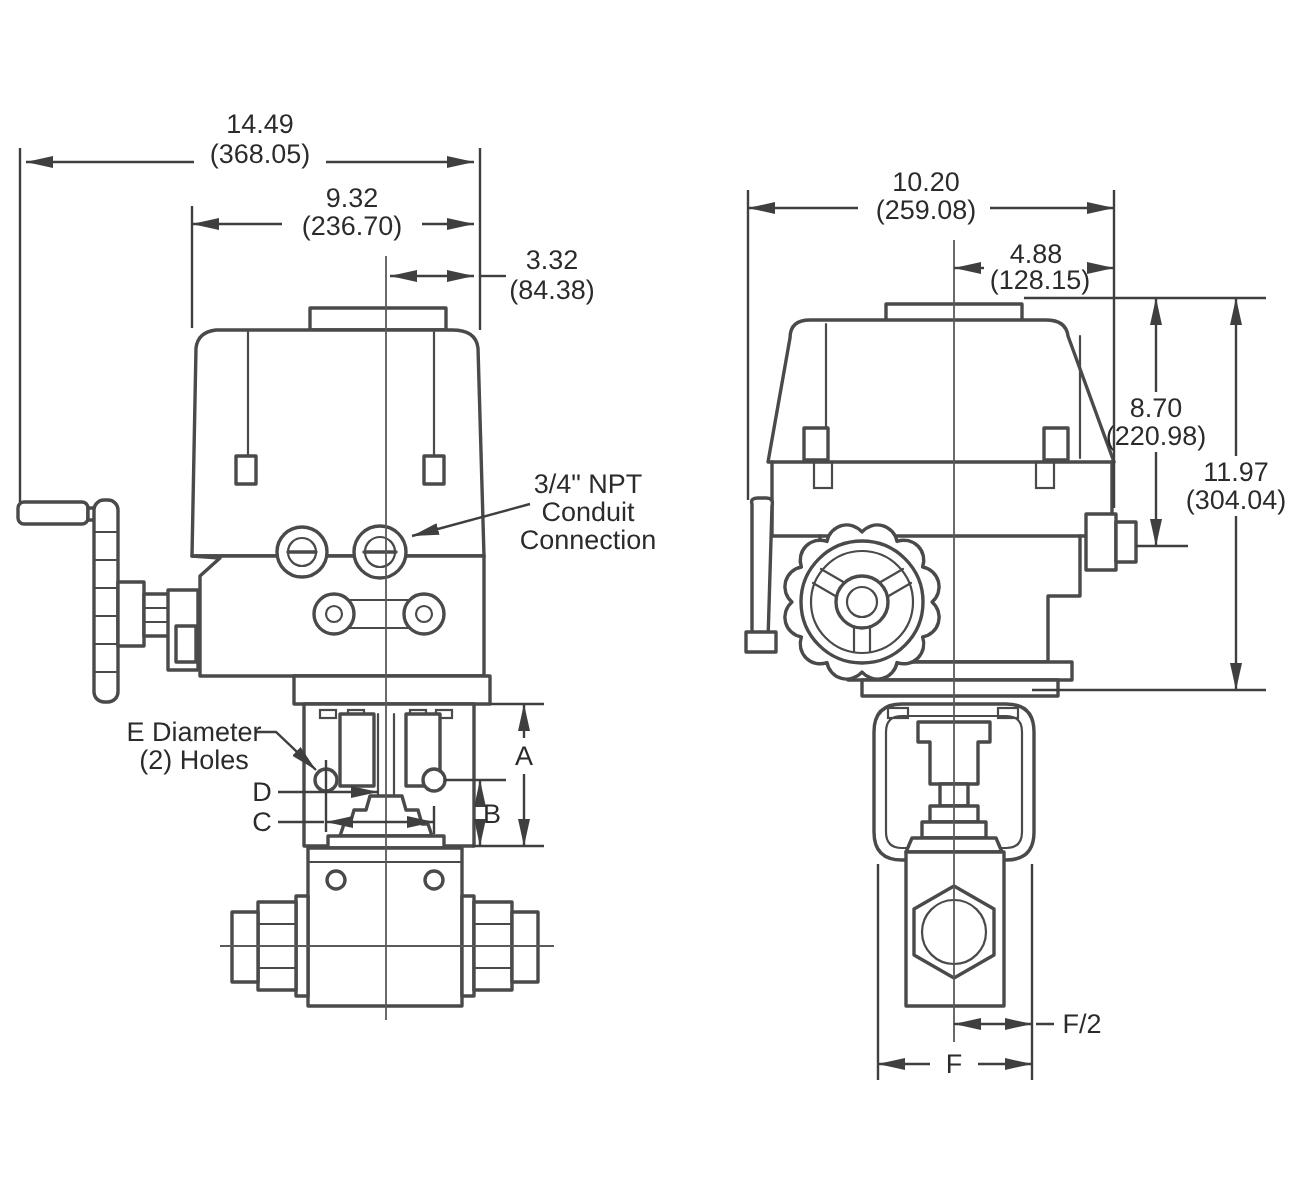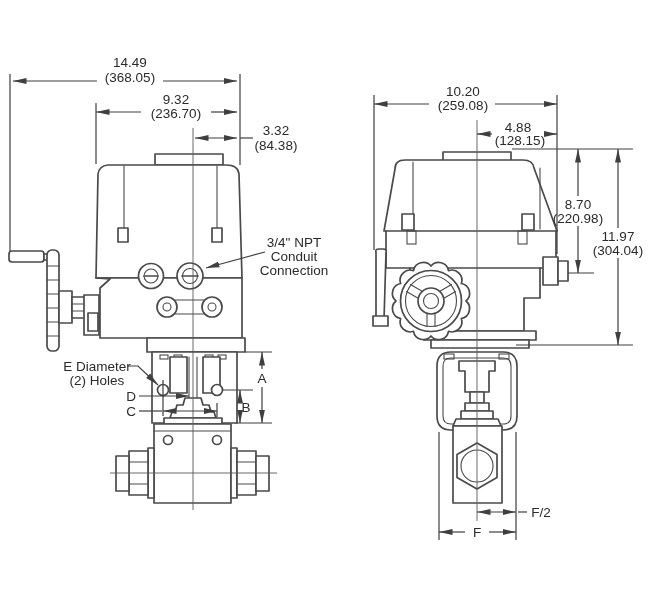--- a/index.html
+++ b/index.html
@@ -1,18 +1,18 @@
 <!DOCTYPE html>
 <html><head>
 <meta charset="utf-8">
 <style>
   html,body { margin:0; padding:0; background:#ffffff; }
   .canvas {
     position:relative; width:650px; height:601px; background:#ffffff;
-    font-family:"Liberation Sans", sans-serif; overflow:hidden;
+    font-family:"Liberation Sans", sans-serif; overflow:hidden;border-radius:26px;
   }
   svg { display:block; }
   
   .ln   { fill:none; stroke:#4a4a4a; stroke-width:1.7; stroke-linecap:round; stroke-linejoin:round; }
   .fw   { fill:#ffffff; stroke:#4a4a4a; stroke-width:1.7; stroke-linejoin:round; }
   .thin { fill:none; stroke:#4a4a4a; stroke-width:1.1; stroke-linecap:round; }
   .dim  { fill:none; stroke:#3f3f3f; stroke-width:1.2; stroke-linecap:butt; }
   .cl   { fill:none; stroke:#5a5a5a; stroke-width:0.9; }
   text  { font-size:13.5px; fill:#2b2b2b; text-anchor:middle; dominant-baseline:central; }
 </style>

